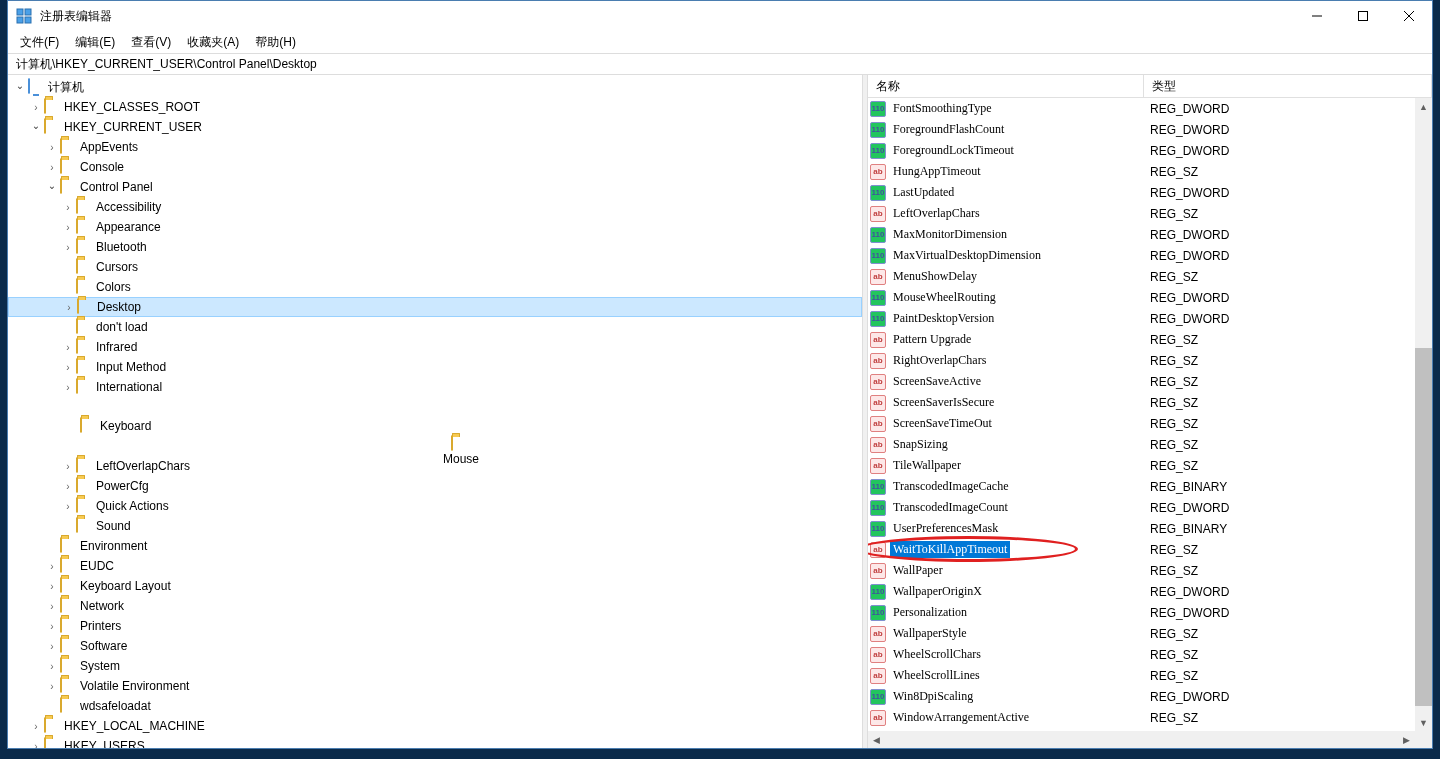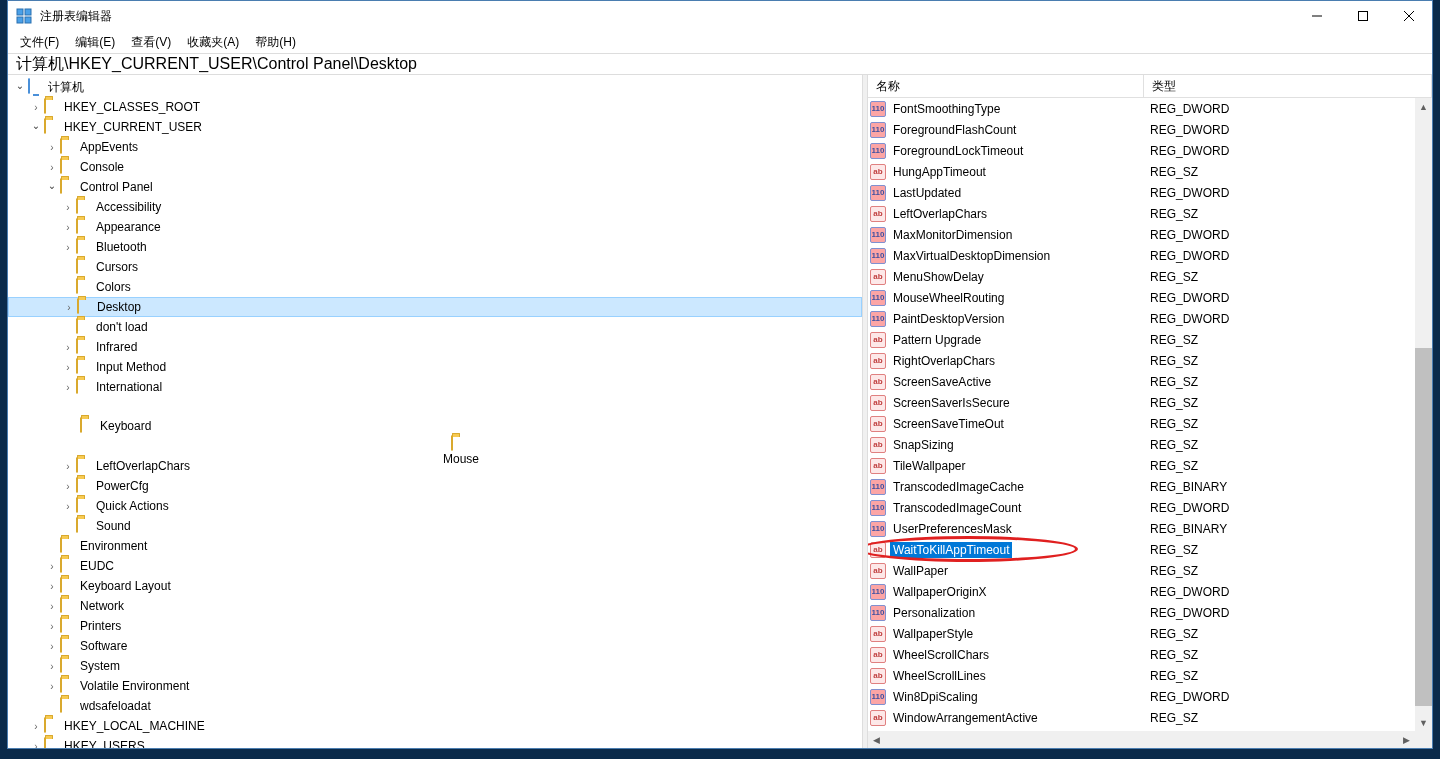--- a/index.html
+++ b/index.html
@@ -7,21 +7,21 @@
 .window { position: absolute; left: 7px; top: 0; width: 1426px; height: 749px; background: #fff; border: 1px solid #4a7db0; display: flex; flex-direction: column; }
 .titlebar { height: 30px; display: flex; align-items: center; background: #fff; }
 .titlebar .app-icon { width: 16px; height: 16px; margin: 0 8px; }
 .app-icon-svg { width: 16px; height: 16px; }
 .titlebar .title { flex: 0 0 auto; font-size: 12px; }
 .titlebar .spacer { flex: 1; }
 .win-controls { display: flex; height: 100%; }
 .win-btn { width: 46px; height: 100%; display: flex; align-items: center; justify-content: center; cursor: pointer; }
 .menubar { height: 22px; display: flex; align-items: center; padding: 0 4px; gap: 0; font-size: 12px; }
 .menu-item { padding: 2px 8px; cursor: pointer; }
-.address-bar { height: 22px; border-top: 1px solid #ddd; border-bottom: 1px solid #ddd; padding: 2px 8px; font-size: 16px; display: flex; align-items: center; background: #fff; }
+.address-bar { height: 22px; border-top: 1px solid #ddd; border-bottom: 1px solid #ddd; padding: 2px 8px; font-size: 12px; display: flex; align-items: center; background: #fff; }
 .content { flex: 1; display: flex; overflow: hidden; }
 .tree-pane { width: 855px; border-right: 1px solid #ddd; overflow-y: auto; overflow-x: hidden; padding: 2px 0; }
 .splitter { width: 5px; background: #f0f0f0; cursor: ew-resize; border-right: 1px solid #ddd; }
 .list-pane { flex: 1; display: flex; flex-direction: column; overflow: hidden; position: relative; }
 .list-header { height: 23px; display: flex; border-bottom: 1px solid #e0e0e0; background: #fff; font-size: 12px; }
 .list-header .col { padding: 3px 8px; border-right: 1px solid #e0e0e0; }
 .list-header .col.name { width: 276px; }
 .list-header .col.type { flex: 1; }
 .list-body { flex: 1; overflow-y: scroll; overflow-x: scroll; }
 .list-track { position: absolute; right: 0; top: 23px; bottom: 17px; width: 17px; background: #f0f0f0; }
@@ -37,22 +37,22 @@
 .tree-icon { width: 16px; height: 16px; margin-right: 4px; flex-shrink: 0; }
 .folder-icon { width: 16px; height: 14px; background: linear-gradient(#ffe9a6, #f7ca52); border: 1px solid #d9a92e; border-radius: 1px; position: relative; }
 .folder-icon::before { content: ""; position: absolute; top: -3px; left: 0; width: 6px; height: 3px; background: #f7ca52; border: 1px solid #d9a92e; border-bottom: none; border-radius: 1px 1px 0 0; }
 .pc-icon { width: 16px; height: 12px; border: 1px solid #4a90d9; background: #e5f3ff; border-radius: 1px; position: relative; }
 .pc-icon::after { content: ""; position: absolute; bottom: -3px; left: 4px; width: 6px; height: 2px; background: #4a90d9; }
 .reg-row { display: flex; align-items: center; height: 21px; font-size: 12px; cursor: pointer; white-space: nowrap; padding-left: 2px; }
 .reg-row .name-cell { width: 272px; display: flex; align-items: center; }
 .reg-row .type-cell { padding-left: 8px; }
 .reg-icon { width: 16px; height: 16px; margin-right: 4px; flex-shrink: 0; display: inline-flex; align-items: center; justify-content: center; font-size: 8px; font-weight: bold; border-radius: 2px; }
 .reg-icon.sz { background: #fde8e8; border: 1px solid #e08080; color: #c04040; }
-.reg-icon.bin { background: #fca5a5; border: 1px solid #8090d0; color: #4050a0; }
-.reg-name { padding: 1px 3px; }
+.reg-icon.bin { background: #22c55e; border: 1px solid #8090d0; color: #4050a0; }
+.reg-name { padding: 1px 3px; font-family: Liberation Serif, serif; }
 .reg-row.selected .reg-name { background: #0078d7; color: #ffffff; }
 .circle-annotation { position: absolute; border: 3px solid #e02020; border-radius: 50%; pointer-events: none; z-index: 100; }
 </style>
 </head>
 <body>
 
 <div class="window">
 
   <div class="titlebar">
     <span class="app-icon">

